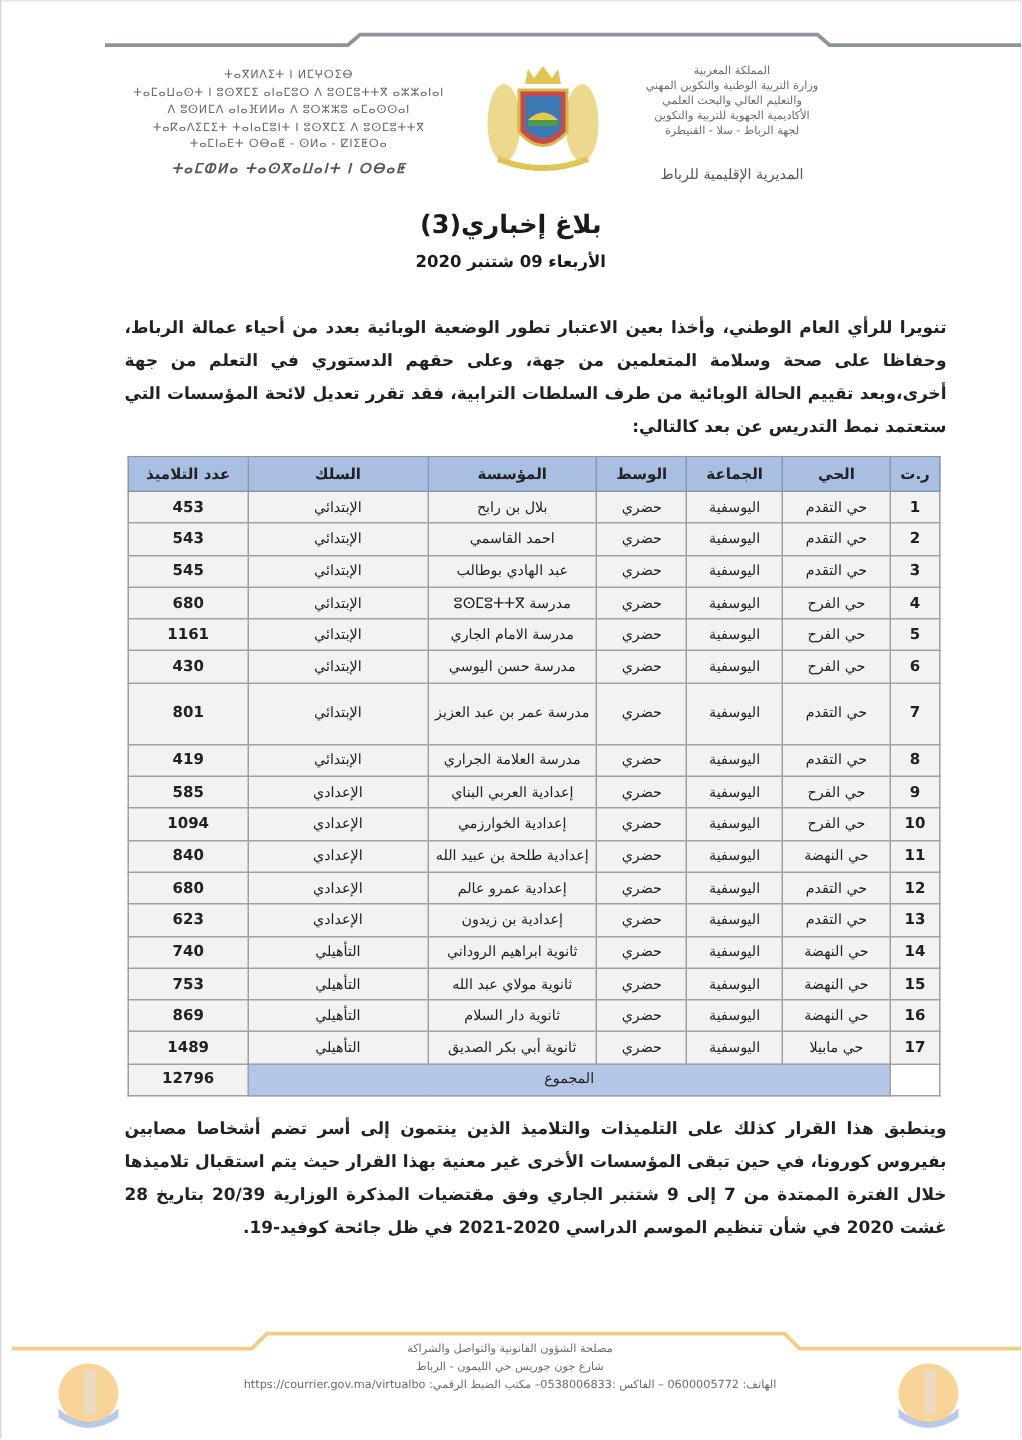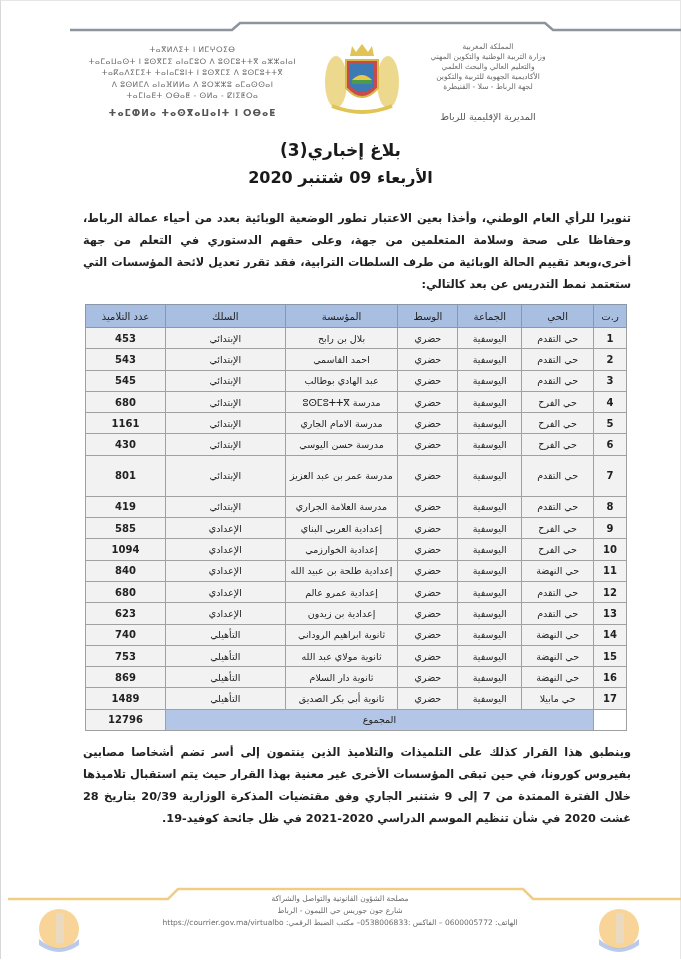--- a/index.html
+++ b/index.html
@@ -3,32 +3,32 @@
   <meta charset="utf-8">
   <style>
     html, body { margin: 0; padding: 0; }
     body {
       width: 681px; height: 960px; background: #ffffff; position: relative; overflow: hidden;
       font-family: "DejaVu Sans", sans-serif; color: #1a1a1a;
     }
     .page-edge { position: absolute; left: 0; top: 0; width: 679px; height: 958px; border-left: 1px solid #d8d8d8; border-top: 1px solid #e6e6e6; border-right: 1px solid #e6e6e6; }
     .hdr-line { position: absolute; left: 0; top: 0; }
     .hdr-left { position: absolute; left: 70px; top: 44px; width: 245px; text-align: center; color: #6a6a6a; font-size: 7.5px; line-height: 11.5px; letter-spacing: 0.5px; }
-    .hdr-left .tif-big { margin-top: 6px; font-size: 9px; font-weight: bold; color: #555; letter-spacing: 1px; }
+    .hdr-left .tif-big { margin-top: 6px; font-size: 9px; font-weight: bold; color: #555; letter-spacing: 1px; font-style: italic; }
     .hdr-right { position: absolute; left: 408px; top: 42px; width: 160px; text-align: center; color: #6a6a6a; font-size: 7.5px; line-height: 10px; direction: rtl; }
     .hdr-right .dir { margin-top: 20px; font-size: 9.5px; color: #555; }
     .emblem { position: absolute; left: 322px; top: 40px; width: 80px; height: 80px; }
     .title { position: absolute; left: 0; width: 681px; text-align: center; font-weight: bold; direction: rtl; }
     .title.t1 { top: 140px; font-size: 17px; }
-    .title.t2 { top: 168px; font-size: 16px; }
+    .title.t2 { top: 168px; font-size: 11px; }
     .para { position: absolute; left: 83px; width: 548px; direction: rtl; text-align: justify; font-size: 11.3px; line-height: 22px; font-weight: bold; color: #222; text-align-last: right; }
     .para.p1 { top: 208px; }
     .para.p2 { top: 742px; }
     table.data { position: absolute; left: 85px; top: 304px; width: 542px; border-collapse: collapse; direction: rtl; font-size: 9.5px; }
-    table.data th { background: #a9bfe2; height: 20px; font-weight: normal; font-size: 10px; color: #222; border: 1px solid #8a97aa; }
+    table.data th { background: #a9bfe2; height: 20px; font-weight: bold; font-size: 10px; color: #222; border: 1px solid #8a97aa; }
     table.data td { background: #f2f2f2; border: 1px solid #a0a0a0; text-align: center; height: 20.3px; padding: 0 2px; color: #222; }
     table.data td.num { font-weight: bold; font-size: 10px; }
     table.data tr.tall td { height: 40px; }
     table.data td.total-label { background: #b4c6e7; font-weight: normal; }
     table.data td.blank { background: #ffffff; }
     .footer-line { position: absolute; left: 0; top: 880px; }
     .footer-text { position: absolute; left: 120px; top: 893px; width: 440px; text-align: center; color: #6a6a6a; font-size: 7.5px; line-height: 12px; direction: rtl; }
     .footer-emblem { position: absolute; width: 46px; height: 50px; top: 905px; }
     .footer-emblem.l { left: 36px; }
     .footer-emblem.r { left: 596px; }
@@ -38,22 +38,22 @@
 
 <div class="page-edge"></div>
 
 <svg class="hdr-line" width="681" height="40" viewBox="0 0 681 40">
   <path d="M70 30 L232 30 L240 23 L545 23 L553 30 L681 30" fill="none" stroke="#8d949c" stroke-width="2.5"></path>
 </svg>
 
 <div class="hdr-left">
   <div>ⵜⴰⴳⵍⴷⵉⵜ ⵏ ⵍⵎⵖⵔⵉⴱ</div>
   <div>ⵜⴰⵎⴰⵡⴰⵙⵜ ⵏ ⵓⵙⴳⵎⵉ ⴰⵏⴰⵎⵓⵔ ⴷ ⵓⵙⵎⵓⵜⵜⴳ ⴰⵣⵣⴰⵏⴰⵏ</div>
+  <div>ⴷ ⵓⵙⵍⵎⴷ ⴰⵏⴰⴼⵍⵍⴰ ⴷ ⵓⵔⵣⵣⵓ ⴰⵎⴰⵙⵙⴰⵏ</div>
   <div>ⵜⴰⴽⴰⴷⵉⵎⵉⵜ ⵜⴰⵏⴰⵎⵓⵏⵜ ⵏ ⵓⵙⴳⵎⵉ ⴷ ⵓⵙⵎⵓⵜⵜⴳ</div>
-  <div>ⴷ ⵓⵙⵍⵎⴷ ⴰⵏⴰⴼⵍⵍⴰ ⴷ ⵓⵔⵣⵣⵓ ⴰⵎⴰⵙⵙⴰⵏ</div>
   <div>ⵜⴰⵎⵏⴰⴹⵜ ⵔⴱⴰⵟ - ⵙⵍⴰ - ⵇⵏⵉⵟⵔⴰ</div>
   <div class="tif-big">ⵜⴰⵎⵀⵍⴰ ⵜⴰⵙⴳⴰⵡⴰⵏⵜ ⵏ ⵔⴱⴰⵟ</div>
 </div>
 
 <svg class="emblem" viewBox="0 0 80 80">
   <ellipse cx="14" cy="42" rx="11" ry="26" fill="#e9d27a" opacity="0.85"></ellipse>
   <ellipse cx="66" cy="42" rx="11" ry="26" fill="#e9d27a" opacity="0.85"></ellipse>
   <path d="M30 6 L34 12 L40 4 L46 12 L50 6 L52 16 L28 16 Z" fill="#e0c455"></path>
   <path d="M24 20 L56 20 L56 48 Q40 66 24 48 Z" fill="#c84a4a" stroke="#d8b84a" stroke-width="2"></path>
   <path d="M28 24 L52 24 L52 46 Q40 58 28 46 Z" fill="#3d7ab3"></path>

